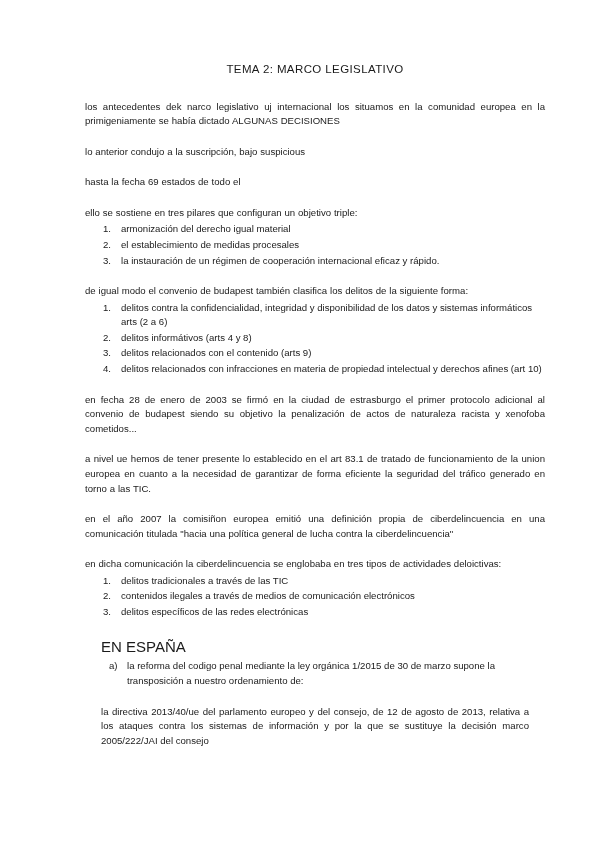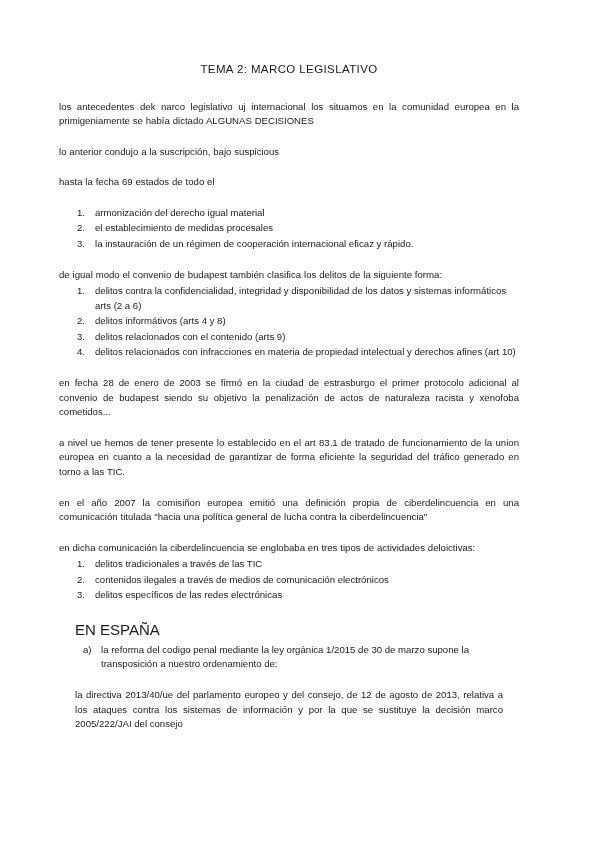--- a/index.html
+++ b/index.html
@@ -13,21 +13,21 @@
     height: 848px;
     background: #ffffff;
     margin: 0 auto;
     overflow: hidden;
     font-family: "Liberation Sans", sans-serif;
     color: #1a1a1a;
     -webkit-font-smoothing: antialiased;
   }
   .content {
     position: absolute;
-    left: 59px;
+    left: 85px;
     top: 62px;
     width: 460px;
   }
   h1.doc-title {
     font-size: 11.5px;
     font-weight: normal;
     text-align: center;
     letter-spacing: 0.4px;
     margin: 0 0 22px 0;
     line-height: 1.35;
@@ -93,20 +93,21 @@
   <div class="content">
 
     <h1 class="doc-title">TEMA 2: MARCO LEGISLATIVO</h1>
 
     <p class="para">los antecedentes dek narco legislativo uj internacional los situamos en la comunidad europea en la primigeniamente se había dictado ALGUNAS DECISIONES</p>
 
     <p class="para">lo anterior condujo a la suscripción, bajo suspicious</p>
 
     <p class="para">hasta la fecha 69 estados de todo el</p>
 
+    <p class="para lead">ello se sostiene en tres pilares que configuran un objetivo triple:</p>
 
     <ol class="numlist">
       <li>
         <span class="marker">1.</span>
         <span class="item-text">armonización del derecho igual material</span>
       </li>
       <li>
         <span class="marker">2.</span>
         <span class="item-text">el establecimiento de medidas procesales</span>
       </li>

